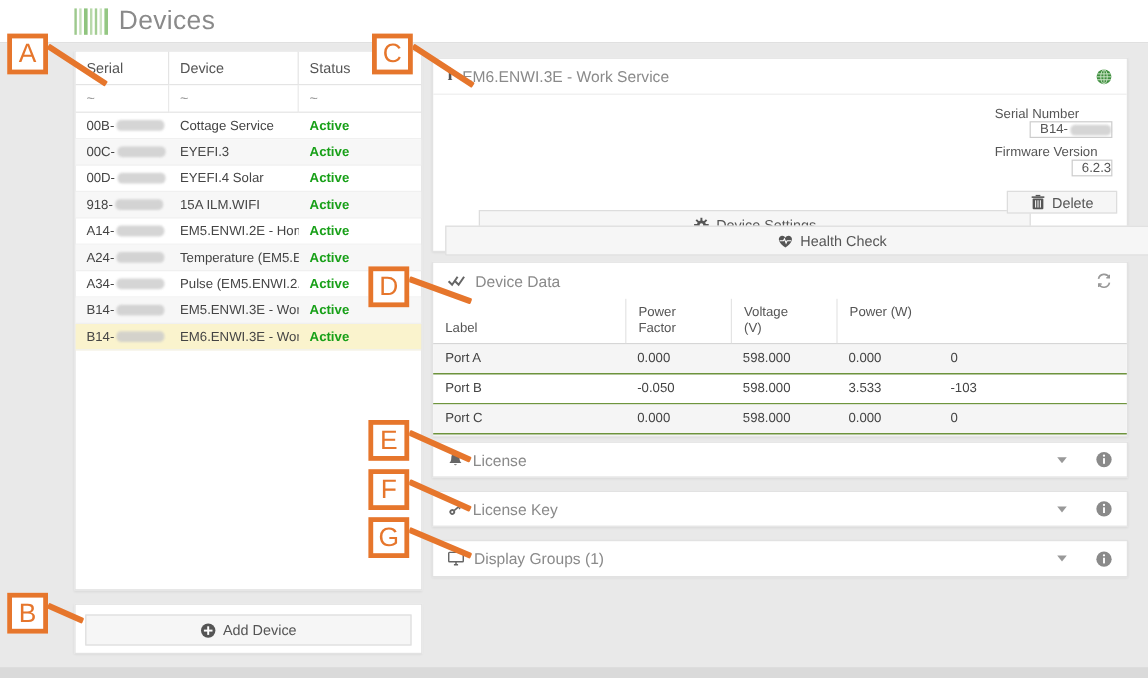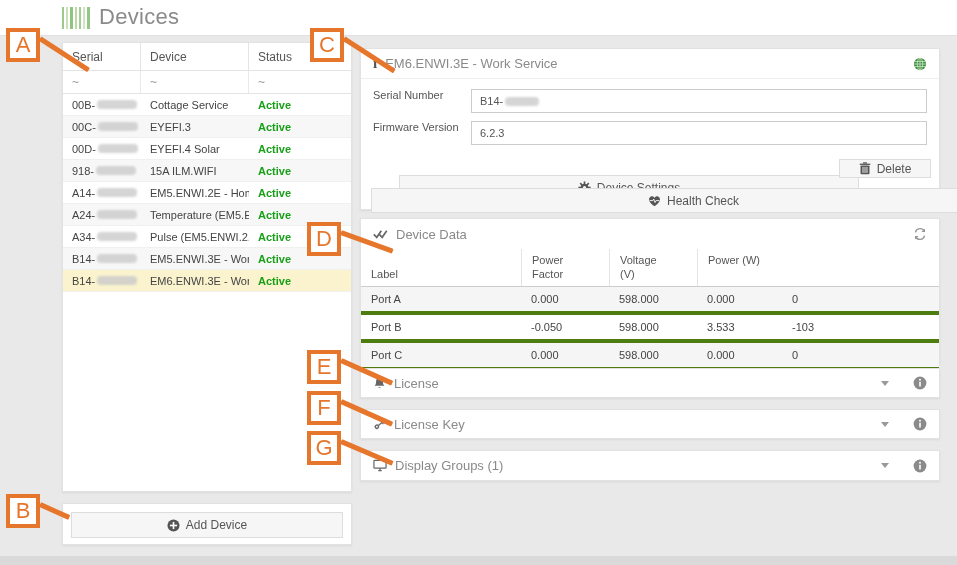--- a/index.html
+++ b/index.html
@@ -35,36 +35,36 @@
   .add-card { left:62px; top:503px; width:290px; height:42px; }
   .btn { background:#f6f6f6; border:1px solid #ddd; color:#555; font-size:12px; display:flex; align-items:center; justify-content:center; gap:6px; cursor:pointer; }
   .add-btn { position:absolute; left:8px; top:8px; width:272px; height:26px; }
 
   
   .detail-card { left:360px; top:48px; width:580px; height:162px; }
   .sec-head { display:flex; align-items:center; gap:8px; padding:0 12px; height:30px; font-size:13px; color:#8a8a8a; }
   .detail-head { border-bottom:1px solid #eee; }
   .info-i { font-family:"Liberation Serif", serif; font-weight:bold; font-style:normal; font-size:15px; color:#555; }
   .spacer { flex:1; }
-  .frow { position:absolute; left:12px; right:12px; height:24px; display:flex; align-items:flex-start; }
+  .frow { position:absolute; left:24px; right:12px; height:24px; display:flex; align-items:flex-end;flex-direction:column; }
   .frow label { width:98px; font-size:11px; color:#555; }
   .finput { flex:1; height:24px; border:1px solid #ccc; background:#fff; font-size:11px; color:#555; display:flex; align-items:center; padding-left:8px; }
   .redacted2 { display:inline-block; width:34px; height:9px; margin-left:2px; border-radius:4px; background:#cbcbcb; filter:blur(1px); opacity:.8; }
   .settings-btn { position:absolute; left:10px; top:126px; width:460px; height:25px;margin-left:28px; }
   .delete-btn  { position:absolute; left:478px; top:110px; width:92px; height:19px; }
   .health-btn  { position:absolute; left:10px; top:139px; width:645px; height:25px; }
 
   
   .data-card { left:360px; top:218px; width:580px; height:146px; }
   .dd-grid { display:grid; grid-template-columns:160px 88px 88px 85px 1fr; }
   .dd-head { border-bottom:1px solid #ccc; }
   .dd-head > div { font-size:11px; color:#555; padding:4px 2px 4px 10px; min-height:34px; border-left:1px solid #e4e4e4; display:flex; align-items:flex-start; }
   .dd-head > div:first-child { border-left:none; align-items:flex-end; padding-bottom:6px; }
   .dd-head .wrap { width:52px; line-height:1.3; }
-  .ddrow { border-bottom:4px solid #4d7c0f; }
+  .ddrow { border-bottom:1px solid #4d7c0f; }
   .ddrow > div { font-size:11px; color:#444; padding-left:10px; height:24px; display:flex; align-items:center; }
   .ddrow:nth-child(odd) { background:#f5f5f5; }
 
   
   .collapse-card { left:360px; width:580px; height:30px; }
   .caret { width:0; height:0; border-left:4px solid transparent; border-right:4px solid transparent; border-top:5px solid #999; cursor:pointer; }
   .icon-gap { margin-left:16px; }
 
   
   .ann { position:absolute; width:34px; height:34px; background:#fff; border:4px solid #e6762c; color:#e6762c; font-size:22px; display:flex; align-items:center; justify-content:center; z-index:20; }

